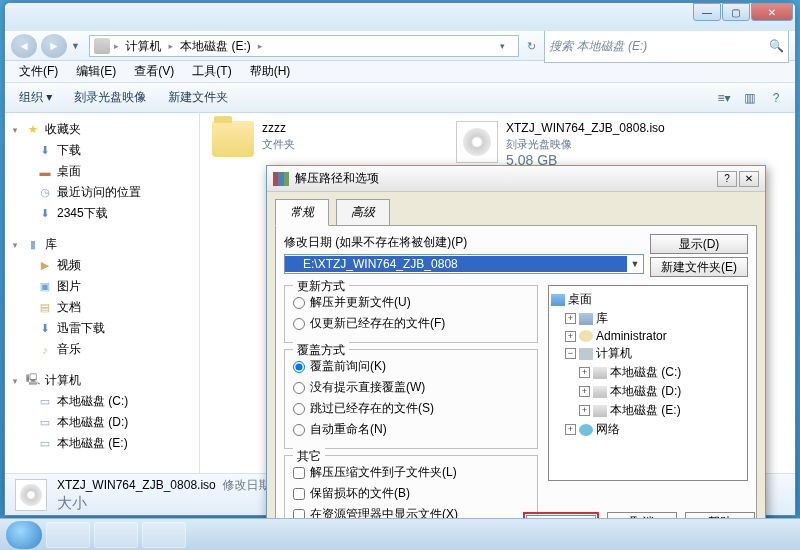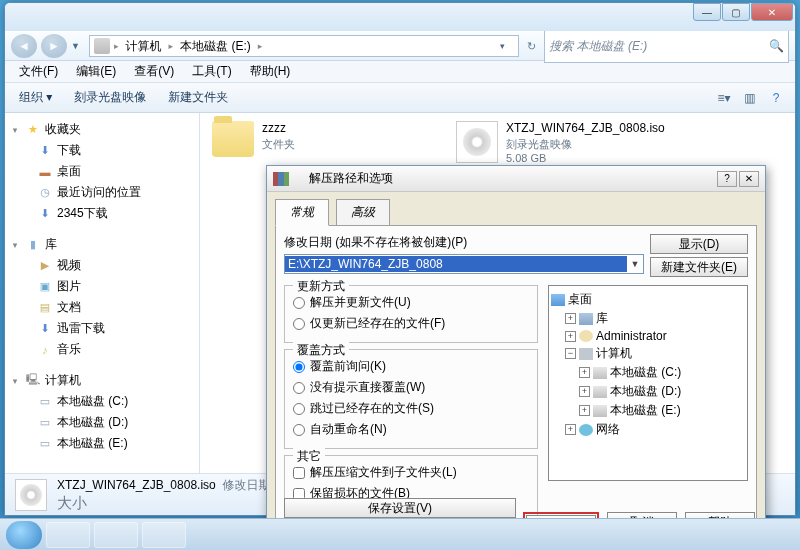--- a/index.html
+++ b/index.html
@@ -52,45 +52,45 @@
 .drive { color: #9aaabb; }
 
 .content { flex: 1; background: #fff; padding: 8px 12px; display: flex; gap: 24px; align-items: flex-start; }
 .fileitem { display: flex; gap: 8px; align-items: flex-start; width: 220px; }
 .folder-icon { width: 42px; height: 36px; background: linear-gradient(#fce9a8,#f0d878); border-radius: 2px 2px 4px 4px; position: relative; }
 .folder-icon::before { content:""; position:absolute; top:-5px; left:2px; width:18px; height:7px; background:#f0d878; border-radius:2px 2px 0 0; }
 .iso-icon { width: 42px; height: 42px; background: #fff; border: 1px solid #ccc; display: flex; align-items: center; justify-content: center; }
 .iso-icon .disc { width: 28px; height: 28px; border-radius: 50%; background: radial-gradient(circle, #fff 20%, #d0d0d0 30%, #e8e8e8 70%); }
 .file-meta .name { font-size: 12px; }
 .file-meta .type { color: #6a7a8a; font-size: 11px; margin-top: 2px; }
-.file-meta .size { color: #6a7a8a; font-size: 11px; }
+.file-meta .size { color: #6a7a8a; font-size: 14px; }
 
 .statusarea { height: 42px; border-top: 1px solid #d8e2ec; background: linear-gradient(#f4f9ff,#e2edf8); display: flex; align-items: center; padding: 0 10px; gap: 10px; }
 .status-icon { width: 32px; height: 32px; background: #fff; border: 1px solid #ccc; display:flex;align-items:center;justify-content:center; }
 .status-icon .disc { width:22px;height:22px;border-radius:50%;background:radial-gradient(circle,#fff 20%,#d0d0d0 30%,#e8e8e8 70%); }
 .status-txt .ln1 { font-size: 12px; }
 .status-txt .ln2 { color: #6a7a8a; font-size: 15px; }
 
 
 .dialog { position: absolute; left: 266px; top: 165px; width: 500px; height: 380px; background: #ece9d8; border: 1px solid #7a98b8; box-shadow: 2px 3px 10px rgba(0,0,0,.4); }
-.dlg-title { height: 26px; background: linear-gradient(#fcfcfc,#e4e4e4); border-bottom: 1px solid #c8c8c8; display: flex; align-items: center; padding: 0 6px; gap: 20px; }
+.dlg-title { height: 26px; background: linear-gradient(#fcfcfc,#e4e4e4); border-bottom: 1px solid #c8c8c8; display: flex; align-items: center; padding: 0 6px; gap: 6px; }
 .dlg-title .books { width: 16px; height: 14px; background: linear-gradient(90deg,#a85050 0 33%,#5080b0 33% 66%,#70a060 66%); }
 .dlg-title .dlg-close { margin-left: auto; display: flex; gap: 2px; }
 .dlg-title .dbtn { width: 20px; height: 16px; border: 1px solid #a0a0a0; background: linear-gradient(#f8f8f8,#e0e0e0); font-size: 10px; display:flex;align-items:center;justify-content:center; }
 
 .tabs { display: flex; padding: 6px 8px 0; gap: 7px; font-style: italic; }
 .tab { padding: 4px 14px; border: 1px solid #a0a0a0; background: #f4f4f4; border-bottom: none; position: relative; top: 1px; }
 .tab.active { background: #fcfcfc; border-bottom: 1px solid #fcfcfc; z-index: 2; }
 .tabpanel { margin: 0 8px; border: 1px solid #a0a0a0; background: #fcfcfc; height: 302px; padding: 8px; position: relative; }
 
 .destrow { display: flex; align-items: flex-start; gap: 6px; }
 .destleft { flex: 1; }
 .destlabel { margin-bottom: 3px; }
 .destinput { width: 100%; height: 20px; border: 1px solid #7a98b8; background: #fff; display: flex; align-items: center; }
-.destinput .sel { background: #3168c6; color: #fff; padding: 1px 3px; flex: 1; overflow: hidden; white-space: nowrap; }
+.destinput .sel { background: #3168c6; color: #fff; padding: 1px 18px; flex: 1; overflow: hidden; white-space: nowrap; }
 .destinput .ddarr { width: 16px; text-align: center; color: #444; font-size: 9px; }
 .destbtns { display: flex; flex-direction: column; gap: 3px; }
 .wbtn { height: 20px; padding: 0 10px; border: 1px solid #888; background: linear-gradient(#fdfdfd,#e4e4e4); display: flex; align-items: center; justify-content: center; min-width: 80px; }
 
 .cols { display: flex; gap: 10px; margin-top: 8px; height: 196px; }
 .leftcol { flex: 1; }
 .group { border: 1px solid #c0c0c0; padding: 6px 8px 8px; margin-bottom: 6px; position: relative; }
 .group .gtitle { position: absolute; top: -8px; left: 8px; background: #fcfcfc; padding: 0 4px; }
 .radio, .check { display: flex; align-items: center; gap: 5px; padding: 2px 0; }
 .radio input, .check input { width: 12px; height: 12px; }
@@ -393,23 +393,20 @@
             </div>
           <div class="tn d2">
               <span class="exp">+</span>
               <span class="tico net"></span>
               <span>网络</span>
             </div>
         </div>
       </div>
     </div>
 
-    <div class="savebtn">
-        <div class="wbtn">保存设置(V)</div>
-      </div>
   </div>
 
   <div class="dlg-footer">
     <span class="okwrap">
         <span class="wbtn">确定</span>
       </span>
     <span class="wbtn">取消</span>
     <span class="wbtn">帮助</span>
   </div>
 </div>

